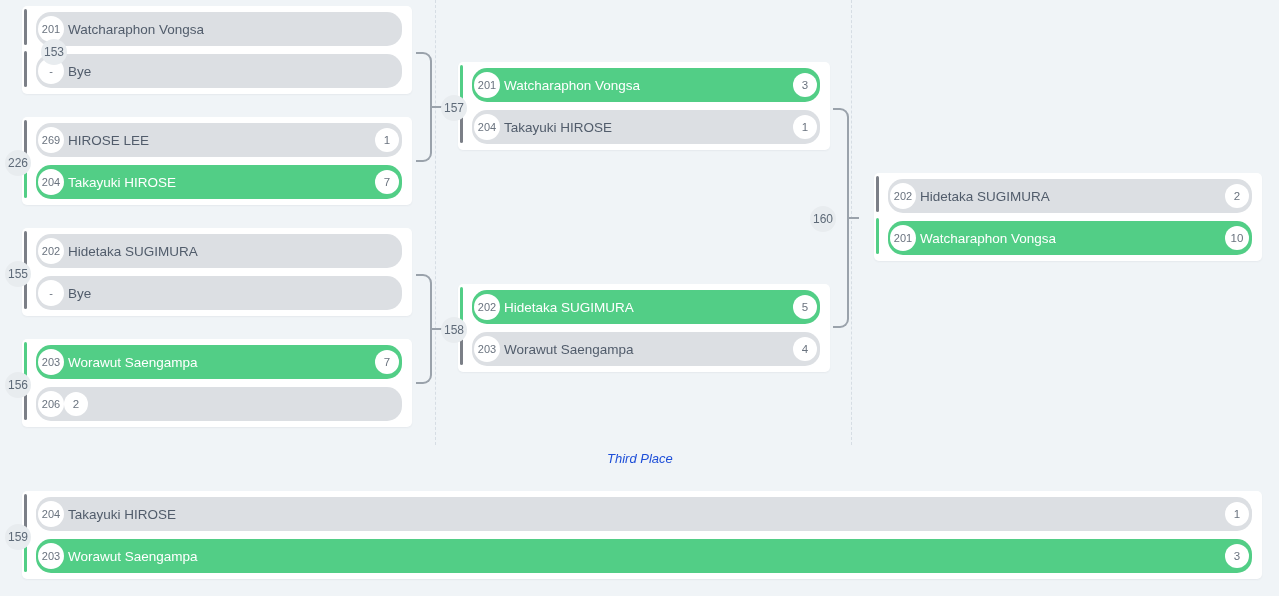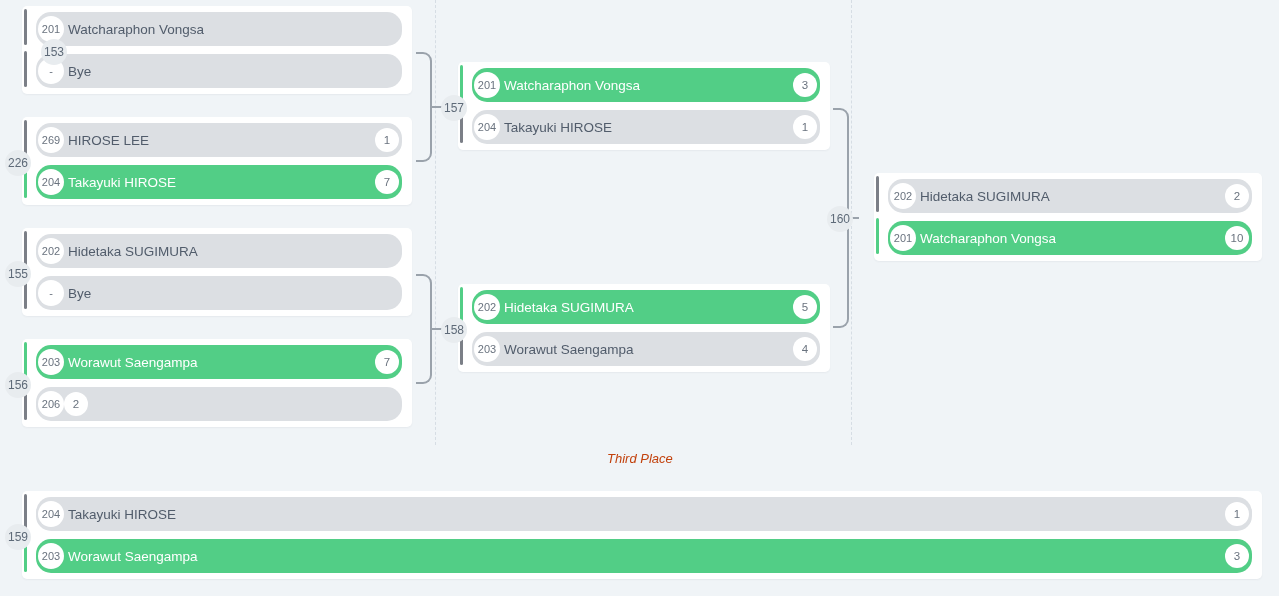--- a/index.html
+++ b/index.html
@@ -117,21 +117,21 @@
     height: 2px;
     background: #9aa2ab;
   }
 
   
   #third-place-label {
     position: absolute;
     left: 607px; top: 451px;
     font-size: 13px;
     font-style: italic;
-    color: #c2410c;
+    color: #1d4ed8;
   }
 </style>
 </head>
 <body>
 
 <div id="bracket-root">
 
   <div class="round-divider" id="divider-r1"></div>
   <div class="round-divider" id="divider-r2"></div>
 
@@ -246,21 +246,21 @@
       <span class="pname">Hidetaka SUGIMURA</span>
       <span class="pscore">2</span>
     </div>
     <div class="slot winner">
       <span class="accent"></span>
       <span class="pnum">201</span>
       <span class="pname">Watcharaphon Vongsa</span>
       <span class="pscore">10</span>
     </div>
   </div>
-  <div class="mnum" style="left:827px; top:206px;">160</div>
+  <div class="mnum" style="left:810px; top:206px;">160</div>
 
   <div id="third-place-label">Third Place</div>
 
   <div class="match" id="m159" style="left:22px; top:491px; width:1240px;">
     <div class="slot">
       <span class="accent"></span>
       <span class="pnum">204</span>
       <span class="pname">Takayuki HIROSE</span>
       <span class="pscore">1</span>
     </div>

